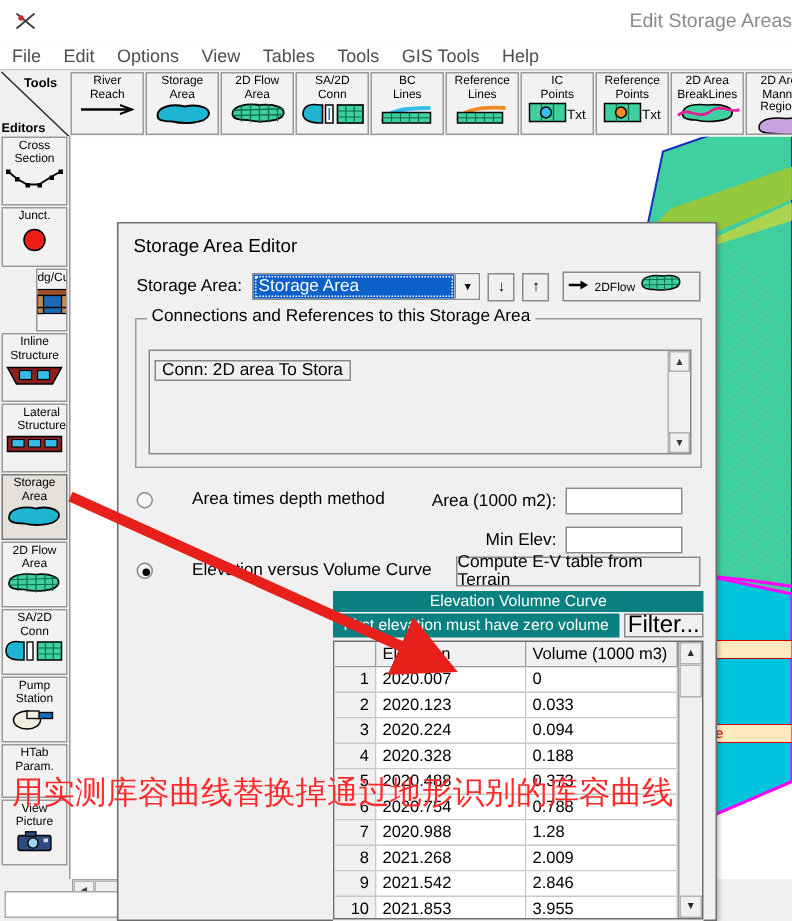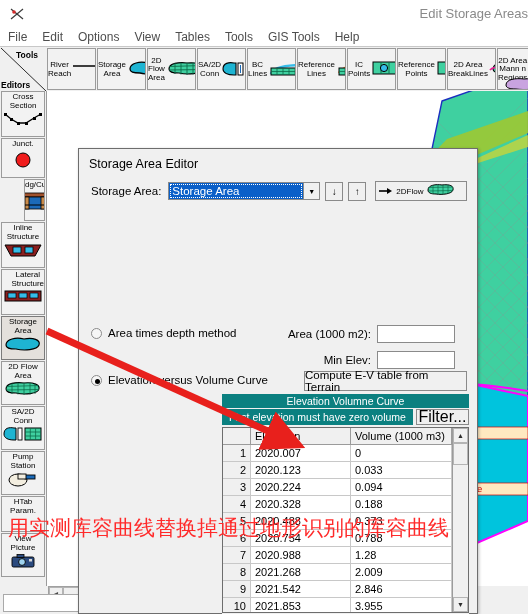--- a/index.html
+++ b/index.html
@@ -51,21 +51,21 @@
     position: absolute; left: 0; top: 46px; width: 528px; height: 45px;
     background: #f0f0f0;
     border-top: 1px solid #c8c8c8;
     display: flex; align-items: stretch;
   }
   .tb-cell {
     border: 1px solid #9b9b9b;
     background: #f2f2f2;
     margin: 1px 1px 1px 0;
     width: 49px; flex: none;
-    display: flex; flex-direction: row;
+    display: flex; flex-direction: column;
     align-items: center; justify-content: flex-start;
     padding-top: 1px;
     overflow: hidden;
     position: relative;
   }
   .tb-cell .lbl {
     font-size: 8px; line-height: 8.6px; color: #000;
     text-align: center; white-space: pre-line;
     font-family: "Liberation Sans", sans-serif;
   }
@@ -189,21 +189,21 @@
   .lb-scroll {
     width: 15px; background: #f0f0f0; border-left: 1px solid #b4b4b4;
     display: flex; flex-direction: column; justify-content: space-between;
   }
   .lb-scroll .ab {
     height: 14px; border: 1px solid #b4b4b4; background: #f0f0f0;
     display: flex; align-items: center; justify-content: center;
     font-size: 7px; color: #3a3a3a;
   }
 
-  .radio-row { position: absolute; display: flex; align-items: center; }
+  .radio-row { position: absolute; display: flex; align-items: center; gap: 20px; }
   .radio {
     width: 11px; height: 11px; border-radius: 50%;
     border: 1px solid #8a8a8a; background: #f6f6f6;
     margin-right: 6px; position: relative; flex: none;
   }
   .radio.on::after {
     content: ""; position: absolute; left: 3px; top: 3px;
     width: 5px; height: 5px; border-radius: 50%; background: #000;
   }
   .radio-row .rl { font-size: 11.5px; color: #000; }
@@ -722,20 +722,32 @@
               <line x1="17" y1="1.5" x2="17" y2="11.5"></line>
                 <line x1="22" y1="2" x2="22" y2="11"></line>
               <line x1="2" y1="4.5" x2="27" y2="4"></line>
                 <line x1="2" y1="8" x2="27" y2="7.5"></line>
             </g>
           </svg>
         </span>
       </span>
     </div>
 
+    <div class="grp">
+      <span class="grp-legend">Connections and References to this Storage Area</span>
+      <div class="listbox">
+        <div class="inner">
+          <span class="lb-item">Conn: 2D area To Stora</span>
+        </div>
+        <div class="lb-scroll">
+          <div class="ab">▲</div>
+          <div class="ab">▼</div>
+        </div>
+      </div>
+    </div>
 
     <div class="radio-row" style="left:12px; top:178px;">
       <span class="radio"></span>
       <span class="rl">Area times depth method</span>
     </div>
 
     <div class="fld-row" style="left:200px; top:176px;">
       <span class="fl">Area (1000 m2):</span>
       <span class="fi"></span>
     </div>

